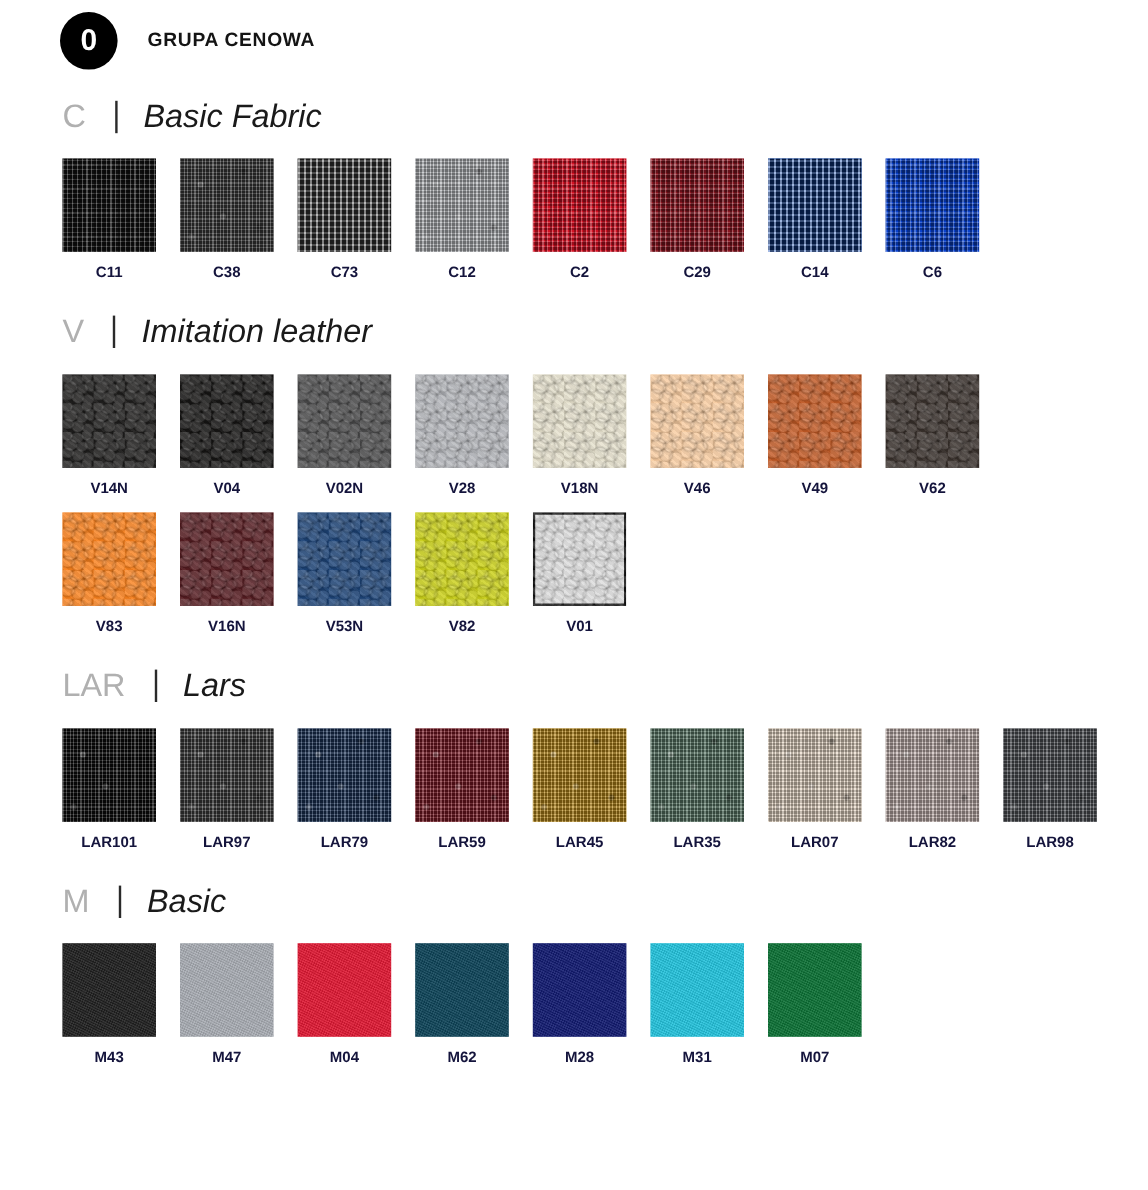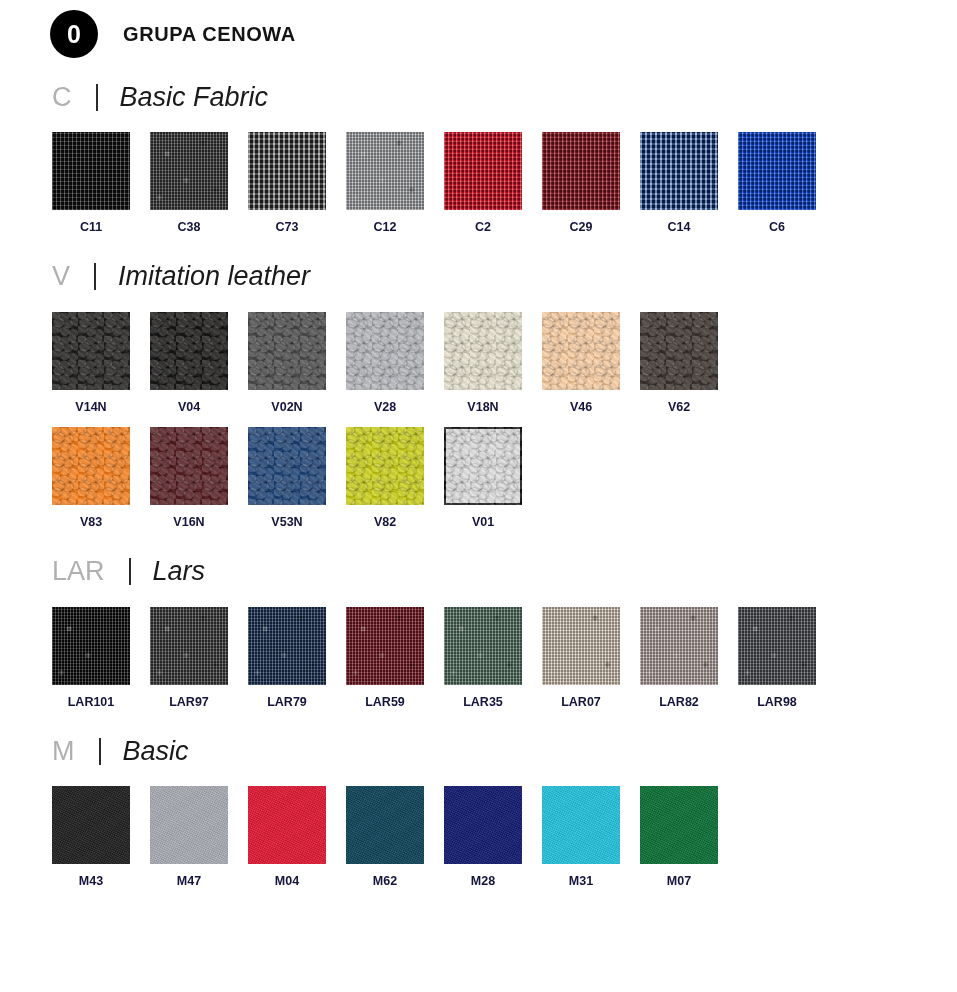--- a/index.html
+++ b/index.html
@@ -33,21 +33,21 @@
     display: flex;
     align-items: center;
     justify-content: center;
     font-size: 25px;
     font-weight: 700;
     letter-spacing: 0;
     flex: 0 0 auto;
   }
   .group-title {
     margin-left: 25px;
-    font-size: 20px;
+    font-size: 16px;
     font-weight: 700;
     letter-spacing: 0.6px;
     color: #141414;
     white-space: nowrap;
   }
 
   
   .section { padding-left: 52px; }
   .section-header {
     display: flex;
@@ -265,20 +265,26 @@
             </div>
             <div class="swatch-label">V18N</div>
           </div>
           <div class="swatch-cell">
             <div class="swatch-chip" style="background-color: rgb(248, 204, 160);">
               <div class="tex tex-leather"></div>
             </div>
             <div class="swatch-label">V46</div>
           </div>
           <div class="swatch-cell">
+            <div class="swatch-chip" style="background-color: rgb(194, 90, 37);">
+              <div class="tex tex-leather"></div>
+            </div>
+            <div class="swatch-label">V49</div>
+          </div>
+          <div class="swatch-cell">
             <div class="swatch-chip" style="background-color: rgb(58, 50, 45);">
               <div class="tex tex-leather"></div>
             </div>
             <div class="swatch-label">V62</div>
           </div>
         </div>
         <div class="swatch-row">
           <div class="swatch-cell">
             <div class="swatch-chip" style="background-color: rgb(249, 129, 29);">
               <div class="tex tex-leather"></div>
@@ -336,20 +342,26 @@
             </div>
             <div class="swatch-label">LAR79</div>
           </div>
           <div class="swatch-cell wide">
             <div class="swatch-chip" style="background-color: rgb(124, 23, 34);">
               <div class="tex tex-melange"></div>
             </div>
             <div class="swatch-label">LAR59</div>
           </div>
           <div class="swatch-cell wide">
+            <div class="swatch-chip" style="background-color: rgb(187, 138, 24);">
+              <div class="tex tex-melange"></div>
+            </div>
+            <div class="swatch-label">LAR45</div>
+          </div>
+          <div class="swatch-cell wide">
             <div class="swatch-chip" style="background-color: rgb(91, 122, 104);">
               <div class="tex tex-melange"></div>
             </div>
             <div class="swatch-label">LAR35</div>
           </div>
           <div class="swatch-cell wide">
             <div class="swatch-chip" style="background-color: rgb(232, 216, 198);">
               <div class="tex tex-melange"></div>
             </div>
             <div class="swatch-label">LAR07</div>

